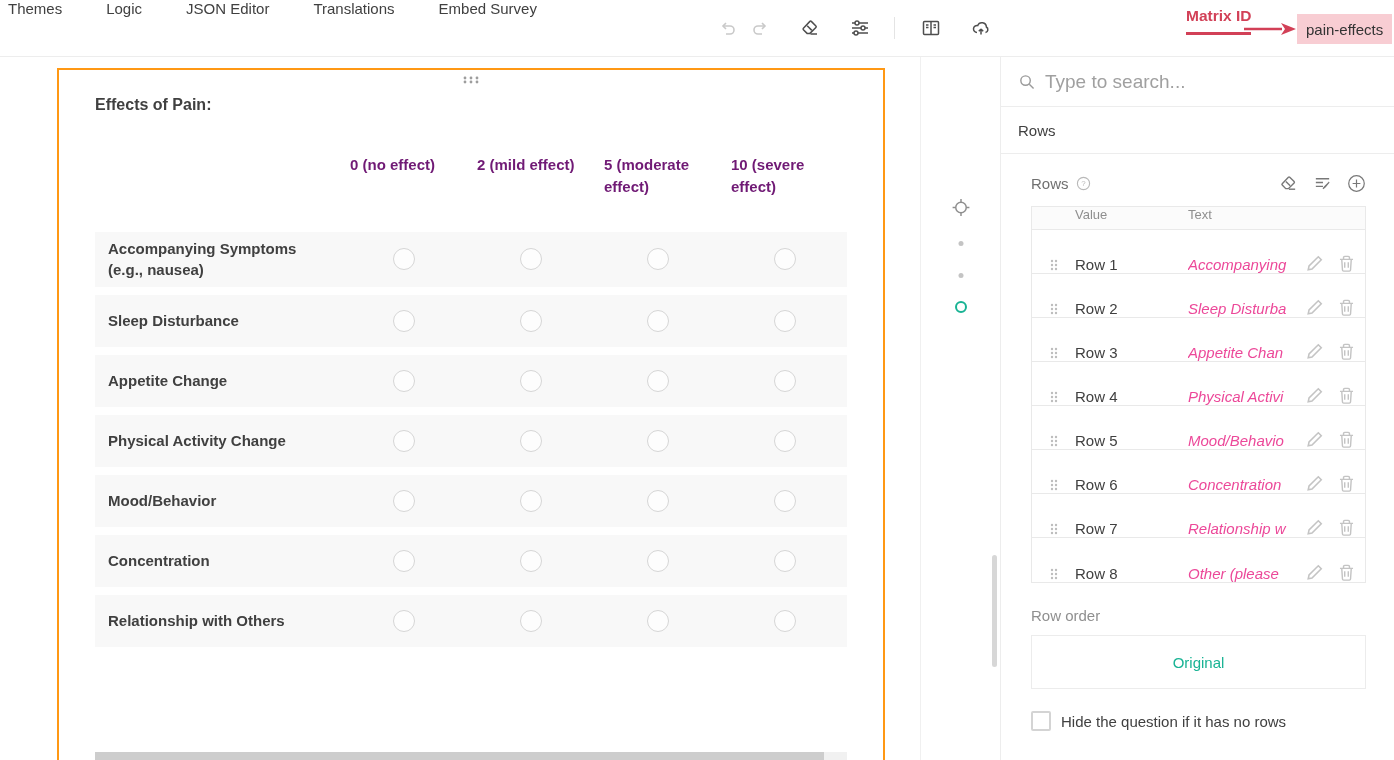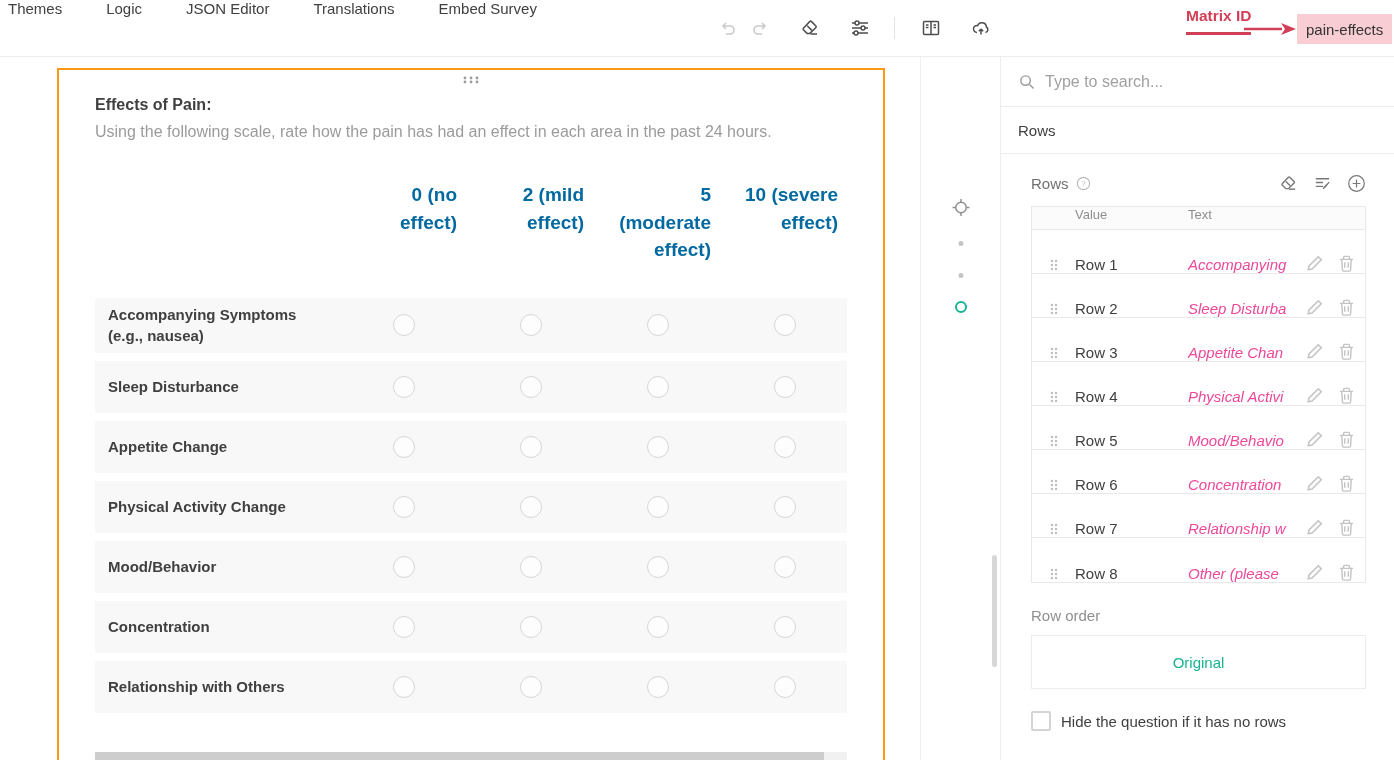--- a/index.html
+++ b/index.html
@@ -27,42 +27,42 @@
   
   .canvas { position:absolute; top:57px; left:0; width:920px; bottom:0; background:#fff; }
   .card { position:absolute; left:57px; top:11px; width:828px; height:724px; border:2px solid #ff9814; background:#fff; }
   .card-handle { position:absolute; top:5px; left:50%; transform:translateX(-50%); width:18px; height:10px; color:#9d9d9d; cursor:grab; }
   .q-content { padding:26px 36px 0 36px; }
   .q-title { font-size:16px; font-weight:700; color:#404040; }
   .q-desc { margin-top:9px; font-size:16px; color:#9b9b9b; }
   .matrix { margin-top:40px; }
   .m-header { display:flex; }
   .m-label-spacer { width:245px; flex:none; }
-  .m-col-header { width:127px; flex:none; text-align:right; font-weight:700; font-size:19px; line-height:1.45; padding:0 10px; color:#0369a1; }
+  .m-col-header { width:127px; flex:none; text-align:left; font-weight:700; font-size:15px; line-height:1.45; padding:0 10px; color:#701a75; }
   .m-rows { margin-top:34px; }
   .m-row { display:flex; align-items:center; background:#f8f8f8; margin-bottom:8px; min-height:52px; padding:6px 0; }
   .m-row-label { width:245px; flex:none; padding:0 24px 0 13px; font-weight:600; font-size:15px; color:#404040; line-height:1.45; }
   .m-cell { width:127px; flex:none; display:flex; justify-content:center; }
   .radio { width:22px; height:22px; border-radius:50%; background:#fdfdfd; border:1px solid #d6d6d6; cursor:pointer; }
   .h-scroll { position:absolute; left:36px; right:36px; top:682px; height:8px; background:#f1f1f1; }
   .h-thumb { height:100%; width:97%; background:#cdcdcd; cursor:pointer; }
 
   
   .strip { position:absolute; top:57px; left:920px; width:80px; bottom:0; background:#fff; border-left:1px solid #f0f0f0; }
   .nav-target { position:absolute; left:50%; top:140px; transform:translateX(-50%); width:21px; height:21px; color:#8f8f8f; cursor:pointer; }
   .nav-dot { position:absolute; left:50%; transform:translateX(-50%); width:5px; height:5px; border-radius:50%; background:#c4c4c4; cursor:pointer; }
   .nav-dot.d1 { top:184px; } .nav-dot.d2 { top:216px; }
   .nav-ring { position:absolute; left:50%; transform:translateX(-50%); top:244px; width:12px; height:12px; border:2px solid #19b394; border-radius:50%; background:#fff; cursor:pointer; }
   .v-thumb { position:absolute; left:71px; top:498px; width:5px; height:112px; background:#d7d7d7; border-radius:3px; cursor:pointer; }
 
   
   .sidebar { position:absolute; top:57px; left:1000px; right:0; bottom:0; background:#fff; border-left:1px solid #ededed; }
   .search-row { height:50px; display:flex; align-items:center; padding:0 17px; gap:10px; border-bottom:1px solid #ededed; color:#9a9a9a; }
   .search-row svg { width:17px; height:17px; flex:none; }
-  .search-input { border:none; outline:none; flex:1; font-size:16px; font-family:inherit; color:#404040; background:transparent; }
+  .search-input { border:none; outline:none; flex:1; font-size:19px; font-family:inherit; color:#404040; background:transparent; }
   .search-input::placeholder { color:#a0a0a0; }
   .section-header { height:47px; display:flex; align-items:center; padding:0 17px; border-bottom:1px solid #ededed; font-size:15px; color:#404040; cursor:pointer; }
   .panel { padding:20px 28px 0 30px; }
   .prop-head { display:flex; align-items:center; margin-bottom:13px; }
   .prop-label { font-size:15px; color:#707070; display:flex; gap:7px; align-items:center; }
   .help-icon { width:15px; height:15px; color:#b9b9b9; }
   .prop-actions { margin-left:auto; display:flex; gap:15px; align-items:center; color:#787878; }
   .action-icon { width:19px; height:19px; cursor:pointer; }
   .action-icon svg { width:100%; height:100%; }
   .p-table { border:1px solid #e9e9e9; }
@@ -156,21 +156,20 @@
           <circle cx="3" cy="3" r="1.4"></circle>
           <circle cx="9" cy="3" r="1.4"></circle>
           <circle cx="15" cy="3" r="1.4"></circle>
           <circle cx="3" cy="7" r="1.4"></circle>
           <circle cx="9" cy="7" r="1.4"></circle>
           <circle cx="15" cy="7" r="1.4"></circle>
         </svg>
     </span>
     <div class="q-content">
       <div class="q-title">Effects of Pain:</div>
-      <div class="q-desc">Using the following scale, rate how the pain has had an effect in each area in the past 24 hours.</div>
       <div class="matrix">
         <div class="m-header" id="matrix-header">
           <div class="m-label-spacer"></div>
         <div class="m-col-header">0 (no effect)</div>
             <div class="m-col-header">2 (mild effect)</div>
             <div class="m-col-header">5 (moderate effect)</div>
             <div class="m-col-header">10 (severe effect)</div>
           </div>
         <div class="m-rows" id="matrix-rows">
   <div class="m-row">

